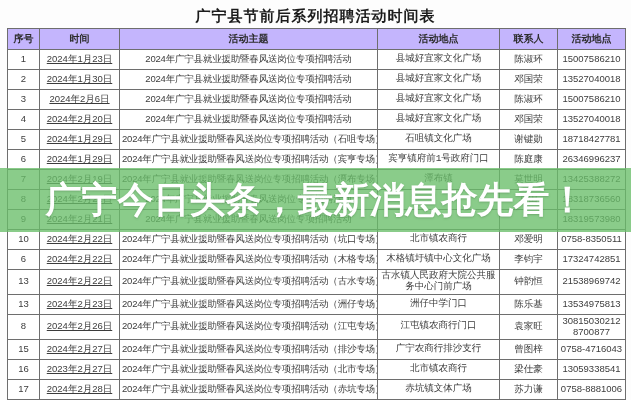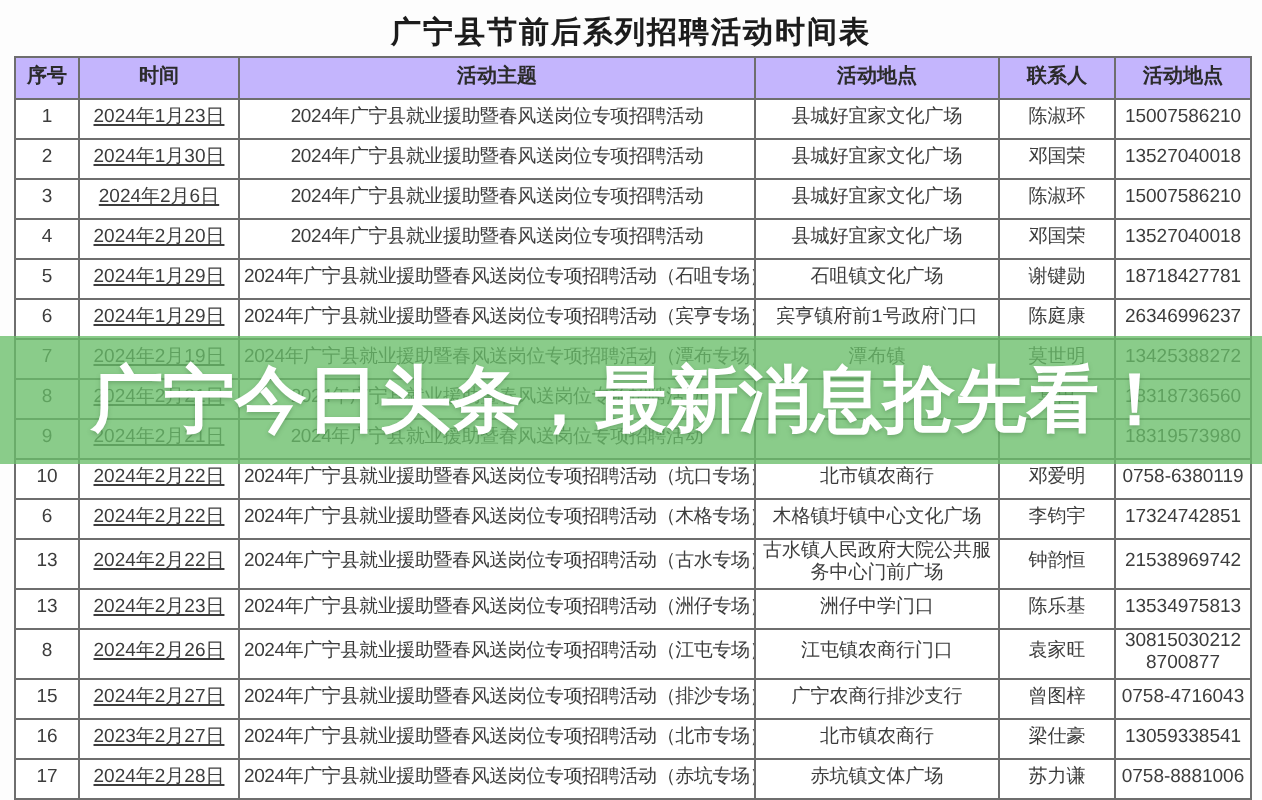--- a/index.html
+++ b/index.html
@@ -145,21 +145,21 @@
         <td class="col-loc"></td>
         <td class="col-contact"></td>
         <td class="col-phone">18319573980</td>
       </tr>
       <tr>
         <td class="col-no">10</td>
         <td class="col-date">2024年2月22日</td>
         <td class="col-theme">2024年广宁县就业援助暨春风送岗位专项招聘活动（坑口专场）</td>
         <td class="col-loc">北市镇农商行</td>
         <td class="col-contact">邓爱明</td>
-        <td class="col-phone">0758-6380119</td>
+        <td class="col-phone">0758-8350511</td>
       </tr>
       <tr>
         <td class="col-no">6</td>
         <td class="col-date">2024年2月22日</td>
         <td class="col-theme">2024年广宁县就业援助暨春风送岗位专项招聘活动（木格专场）</td>
         <td class="col-loc">木格镇圩镇中心文化广场</td>
         <td class="col-contact">李钧宇</td>
         <td class="col-phone">17324742851</td>
       </tr>
       <tr>

